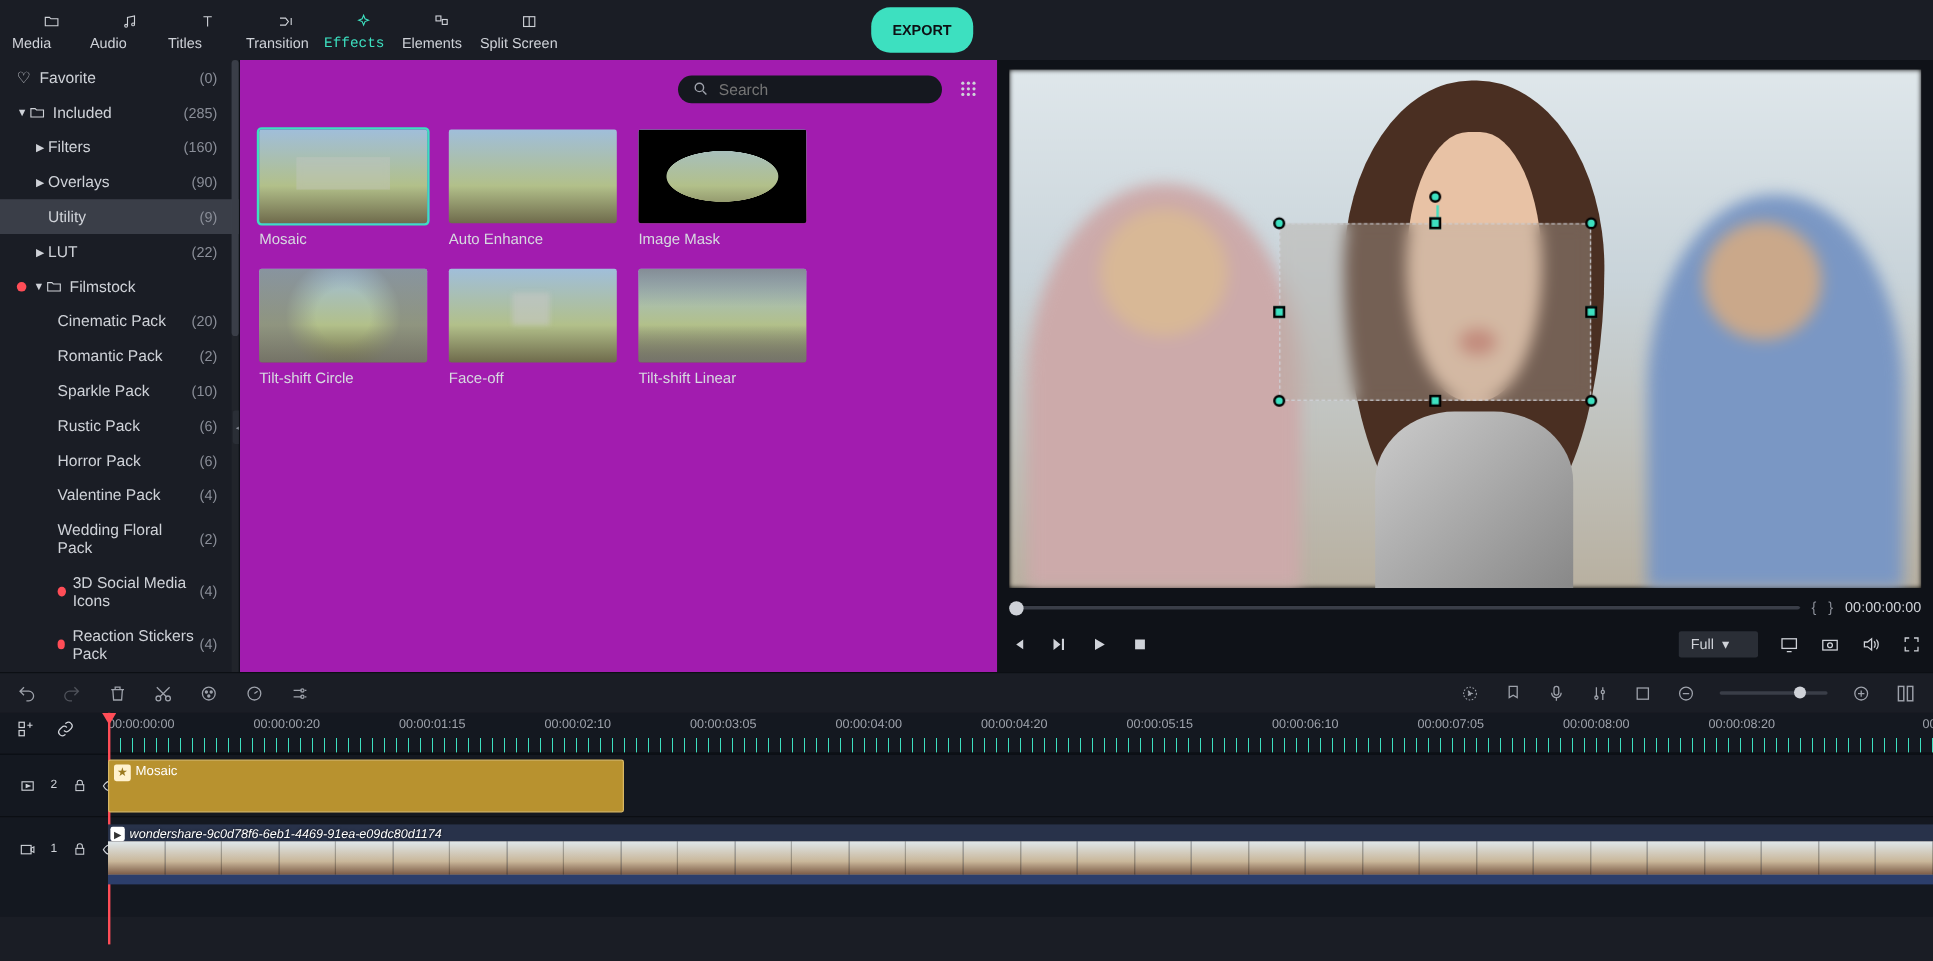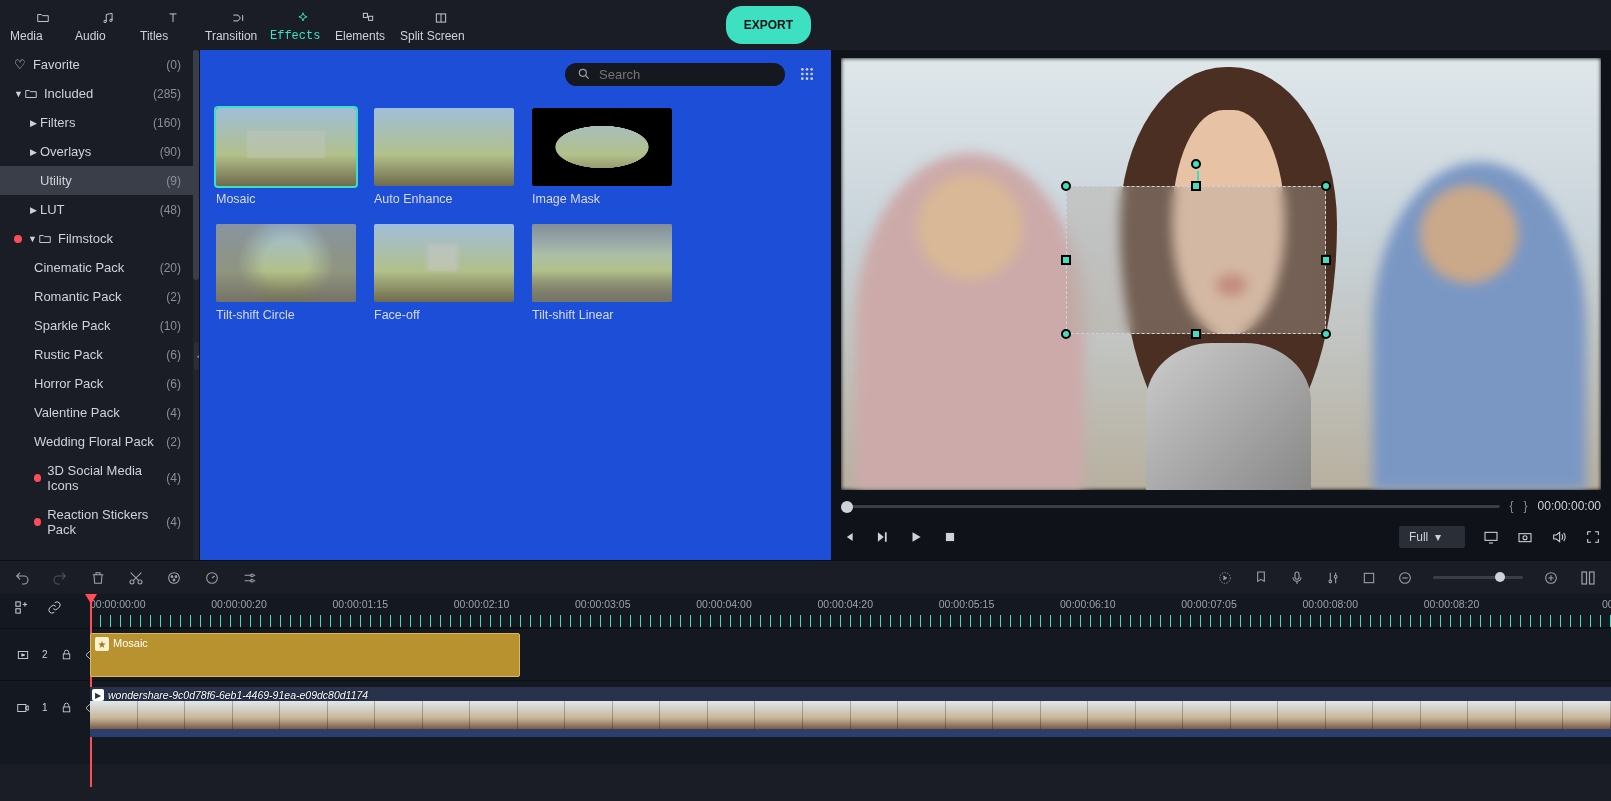--- a/index.html
+++ b/index.html
@@ -17,31 +17,31 @@
 
 .mainrow { display:flex; height: 510px; }
 
 
 .sidebar { width:200px; background:#1a1d25; border-right:1px solid #0e1116; overflow:hidden; position:relative;}
 .side-scroll { position:absolute; right:0; top:0; width:6px; height:100%; background:rgba(255,255,255,0.03);}
 .side-thumb { position:absolute; right:0; top:0; width:6px; height:230px; background:#3a3e48; border-radius:3px;}
 .srow { display:flex; align-items:center; padding:7px 12px 7px 12px; cursor:pointer; font-size:13px;}
 .srow.l1 { padding-left:14px; }
 .srow.l2 { padding-left:30px; }
-.srow.l3 { padding-left:34px; }
+.srow.l3 { padding-left:48px; }
 .srow.sel { background:#3a3e48; }
 .srow .cnt { margin-left:auto; color:#8a8e98; font-size:12px; padding-right:6px;}
 .srow .car { width:10px; display:inline-block; font-size:9px; color:#cfd2d8;}
 .srow .dot { width:8px; height:8px; border-radius:50%; display:inline-block; margin-right:6px;}
 .dot.red { background:#ff4d57; }
 .srow .fico { width:14px; height:14px; margin-right:6px; display:inline-flex; align-items:center; justify-content:center;}
 .collapse-handle { position:absolute; left:194px; top:292px; width:12px; height:28px; background:#2a2e36; border-radius:2px; display:flex; align-items:center; justify-content:center; font-size:9px; color:#8a8e98;}
 
 
-.library { flex:1; background:#1d4ed8; padding:0; display:flex; flex-direction:column;}
+.library { flex:1; background:#a21caf; padding:0; display:flex; flex-direction:column;}
 .lib-top { height:48px; display:flex; align-items:center; justify-content:flex-end; padding:0 16px; gap:14px;}
 .search { display:flex; align-items:center; background:#15181f; border-radius:16px; padding:4px 12px; width:220px; gap:8px;}
 .search input { background:transparent; border:none; outline:none; color:#cfd2d8; font-size:13px; flex:1;}
 .grid-ico { font-size:14px; cursor:pointer;}
 .lib-body { flex:1; padding:10px 16px 0 16px; overflow:auto;}
 .thumbs { display:flex; flex-wrap:wrap; gap:18px 18px;}
 .thumb { width:140px; }
 .thumb .img { width:140px; height:78px; border-radius:2px; background:linear-gradient(180deg,#a0beda 0%,#b2c08a 60%,#6f6b4c 100%); position:relative; overflow:hidden;}
 .thumb.sel .img { outline:2px solid #3de0c0;}
 .thumb .lbl { margin-top:6px; font-size:12.5px; color:#d7dae0;}
@@ -218,21 +218,21 @@
       <span class="cnt">(90)</span>
     </div>
     <div class="srow l2 sel">
       <span class="car">&nbsp;</span>
       <span>Utility</span>
       <span class="cnt">(9)</span>
     </div>
     <div class="srow l2">
       <span class="car">▶</span>
       <span>LUT</span>
-      <span class="cnt">(48)</span>
+      <span class="cnt">(22)</span>
     </div>
     <div class="srow l1">
       <span class="dot red"></span>
       <span class="car">▼</span>
       <span class="fico">
           <svg width="14" height="14" viewBox="0 0 24 24" fill="none" stroke="currentColor" stroke-width="1.6">
             <path d="M3 6h6l2 2h10v10H3z"></path>
           </svg>
         </span>
       <span>Filmstock</span>

